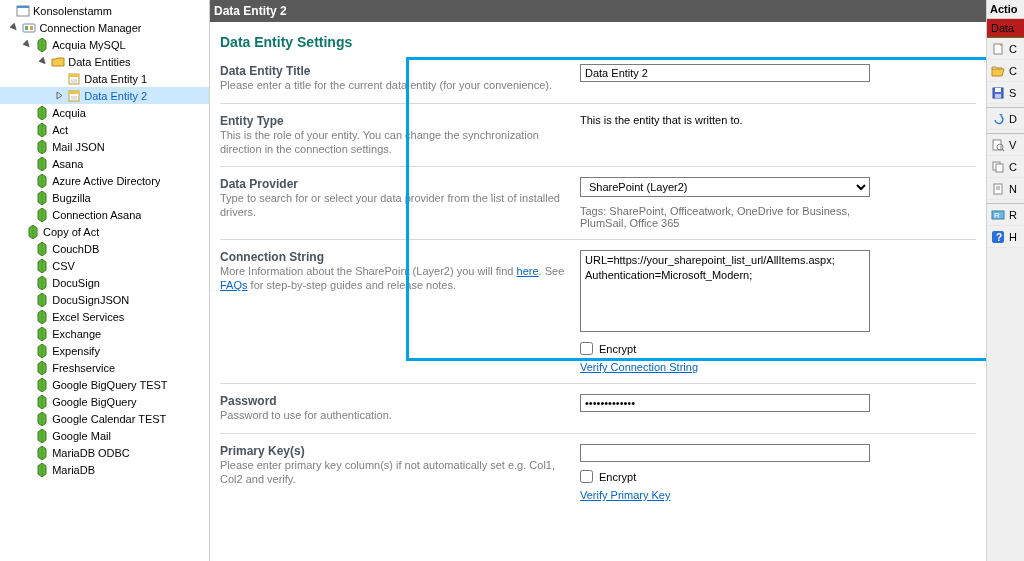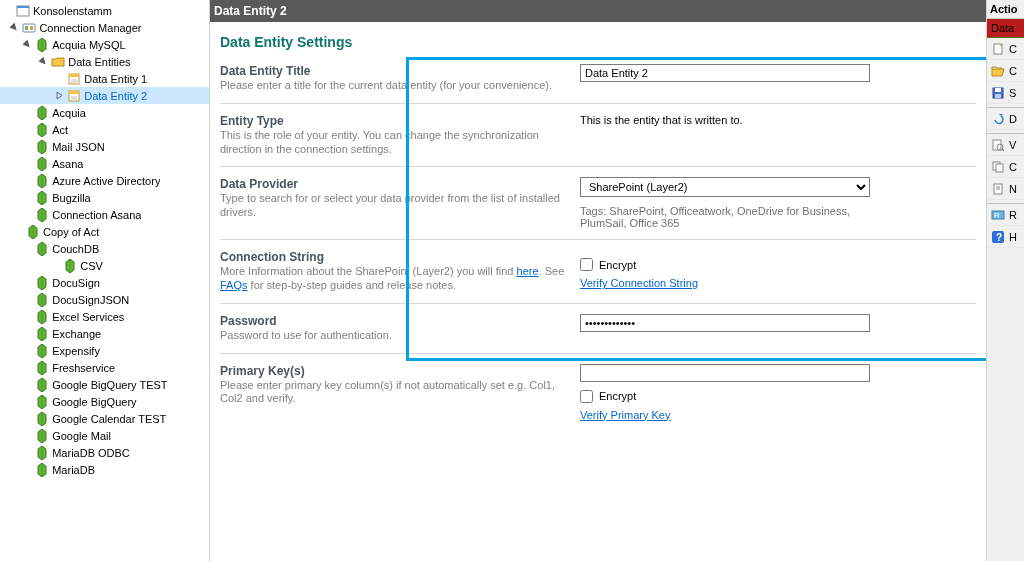--- a/index.html
+++ b/index.html
@@ -218,21 +218,21 @@
         <div class="tree-row" style="padding-left: 22.2px;">
           <span class="toggler empty"></span>
           <span class="tree-icon">
             <svg width="14" height="14" viewBox="0 0 14 14">
               <path d="M3 3 L7 0 L11 3 L11 11 L7 14 L3 11 Z" fill="#5fb336" stroke="#3d7f1f"></path>
               <path d="M7 0 L7 14" stroke="#3d7f1f" stroke-width="0.5"></path>
             </svg>
           </span>
           <span class="tree-label">CouchDB</span>
         </div>
-        <div class="tree-row" style="padding-left: 22.2px; margin-left: 28px;">
+        <div class="tree-row" style="padding-left: 22.2px;">
           <span class="toggler empty"></span>
           <span class="tree-icon">
             <svg width="14" height="14" viewBox="0 0 14 14">
               <path d="M3 3 L7 0 L11 3 L11 11 L7 14 L3 11 Z" fill="#5fb336" stroke="#3d7f1f"></path>
               <path d="M7 0 L7 14" stroke="#3d7f1f" stroke-width="0.5"></path>
             </svg>
           </span>
           <span class="tree-label">CSV</span>
         </div>
         <div class="tree-row" style="padding-left: 22.2px;">
@@ -400,20 +400,22 @@
         </div>
 
         <div class="section">
           <div class="section-left">
             <div class="section-label">Connection String</div>
             <div class="section-desc">
               <span>More Information about the SharePoint (Layer2) you will find </span><a href="#">here</a><span>. See </span><a href="#">FAQs</a><span> for step-by-step guides and release notes.</span>
             </div>
           </div>
           <div class="section-right">
+            <textarea class="field" style="">URL=https://your_sharepoint_list_url/AllItems.aspx;
+Authentication=Microsoft_Modern;</textarea>
             <div class="chk-row">
               <input type="checkbox" style="">
               <span>Encrypt</span>
             </div>
             <a class="link-action">Verify Connection String</a>
           </div>
         </div>
 
         <div class="section">
           <div class="section-left">

